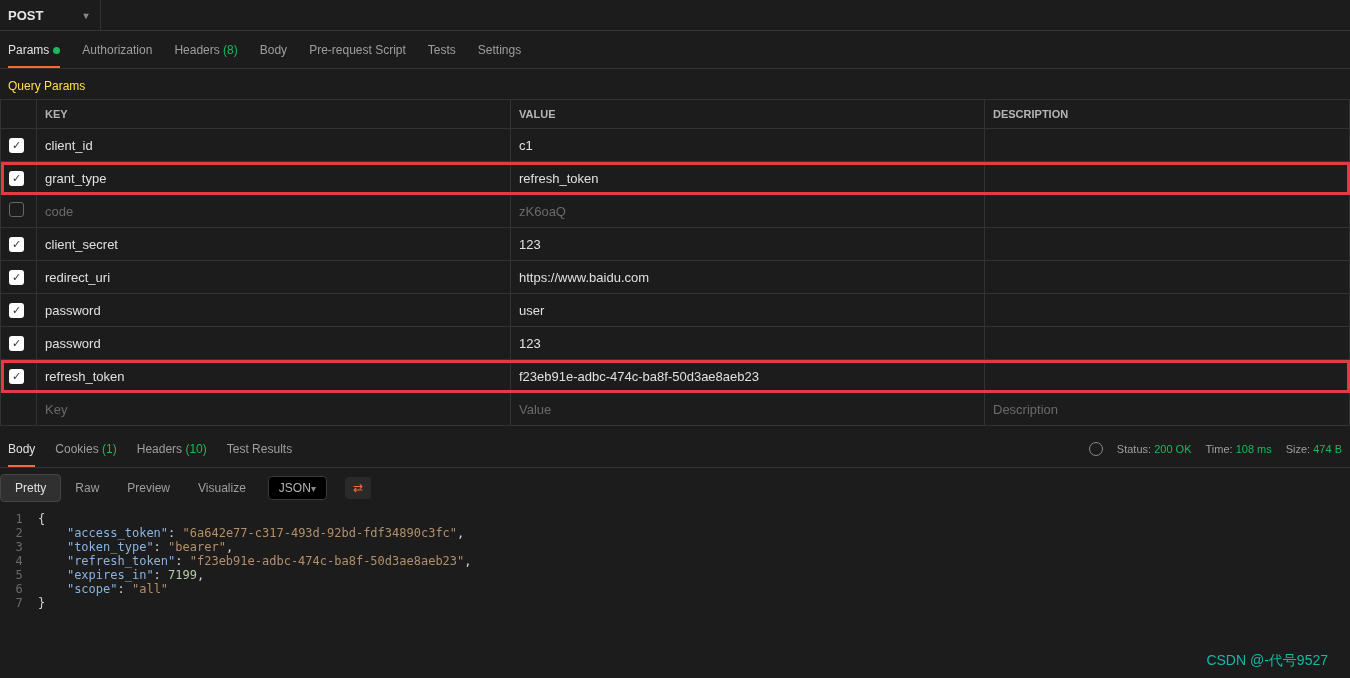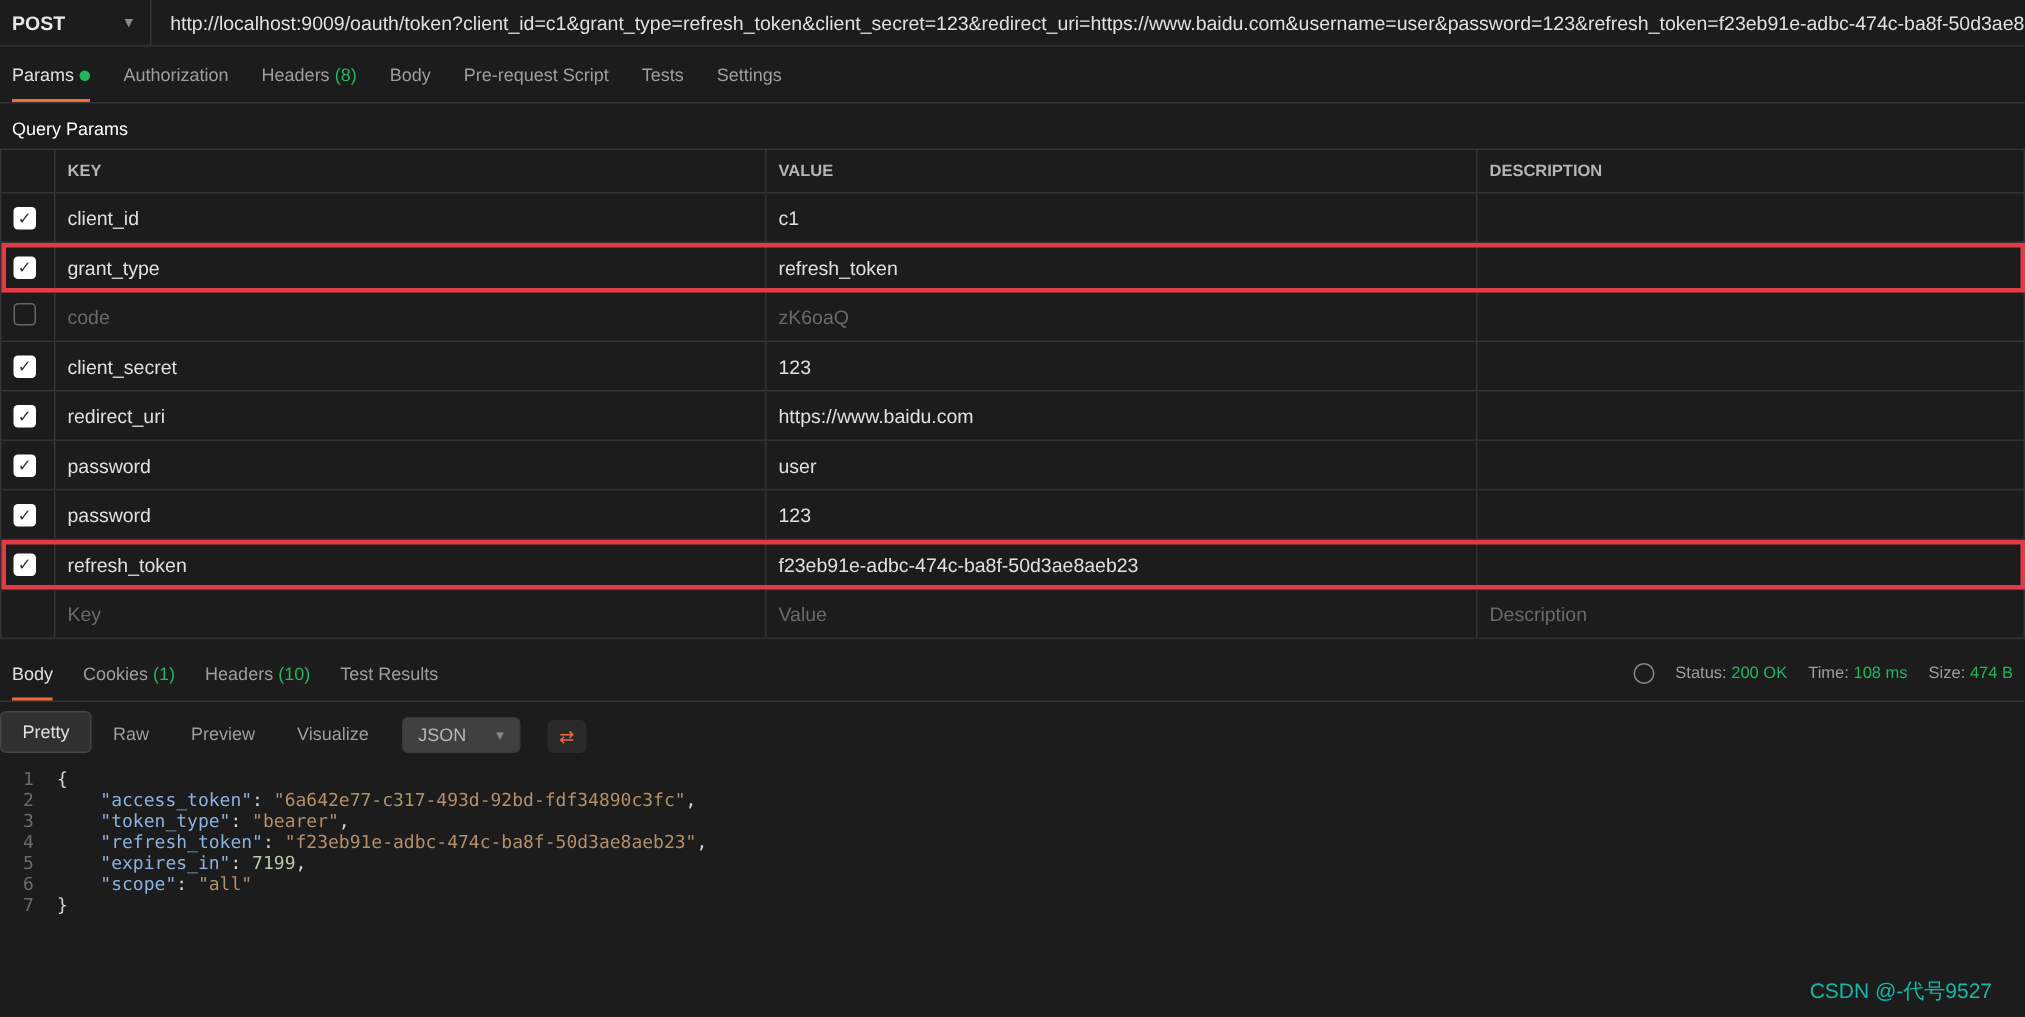--- a/index.html
+++ b/index.html
@@ -7,64 +7,63 @@
 .req-bar { display:flex; align-items:center; height:31px; border-bottom:1px solid #333; }
 .method-sel { display:flex; align-items:center; gap:40px; padding:0 12px 0 8px; color:#e8e8e8; font-weight:600; font-size:13px; border-right:1px solid #333; height:100%; }
 .chev { font-size:10px; color:#8a8a8a; }
 .url { flex:1; padding:0 12px; color:#e0e0e0; font-size:13px; white-space:nowrap; overflow:hidden; }
 .tabs { display:flex; gap:22px; padding:0 8px; height:38px; align-items:center; border-bottom:1px solid #333; font-size:12px; }
 .tab { color:#9e9e9e; cursor:pointer; position:relative; }
 .tab.active { color:#e0e0e0; }
 .tab.active::after { content:""; position:absolute; left:0; right:0; bottom:-11px; height:2px; background:#f26b3a; }
 .dot-g { display:inline-block; width:7px; height:7px; border-radius:50%; background:#1fb65c; margin-left:4px; vertical-align:middle; }
 .cnt { color:#1fb65c; }
-.section-lbl { padding:10px 8px 6px; color:#ffffff; font-size:12px; }
+.section-lbl { padding:10px 8px 6px; color:#fde047; font-size:12px; }
 table { width:100%; border-collapse:collapse; table-layout:fixed; }
 th { text-align:left; font-weight:600; font-size:11px; color:#b5b5b5; padding:8px 8px; border:1px solid #333; }
 td { border:1px solid #333; padding:7px 8px; color:#e0e0e0; font-size:13px; height:33px; }
 .chk-col { width:36px; }
 .key-col { width:474px; }
 .val-col { width:474px; }
 .chk { width:15px; height:15px; border-radius:3px; background:#fff; display:inline-flex; align-items:center; justify-content:center; font-size:11px; color:#333; }
 .chk.off { background:transparent; border:1px solid #666; }
 .dis td { color:#6a6a6a; }
 .ph { color:#6a6a6a; }
 .hl-red { outline:3px solid #e63946; outline-offset:-3px; }
 .resp-tabs { display:flex; align-items:center; justify-content:space-between; padding:0 8px; height:38px; border-bottom:1px solid #333; font-size:12px; margin-top:4px; }
 .resp-left { display:flex; gap:20px; align-items:center; }
 .rtab { color:#9e9e9e; }
 .rtab.active { color:#e0e0e0; position:relative; }
 .rtab.active::after { content:""; position:absolute; left:0; right:0; bottom:-11px; height:2px; background:#f26b3a; }
 .resp-right { display:flex; gap:14px; align-items:center; font-size:11px; color:#9e9e9e; }
 .grn { color:#1fb65c; }
 .globe { width:14px; height:14px; border:1px solid #888; border-radius:50%; display:inline-block; position:relative; }
-.fmt-bar { display:flex; gap:0; align-items:flex-end; padding:6px 0; font-size:12px; }
+.fmt-bar { display:flex; gap:0; align-items:center; padding:6px 0; font-size:12px; }
 .fmt-btn { padding:6px 14px; color:#9e9e9e; }
 .fmt-btn.active { background:#303030; border:1px solid #444; border-radius:4px; color:#e0e0e0; }
-.fmt-sel { background:#404040; border:1px solid #3a3a3a; padding:4px 10px; color:#b5b5b5; margin-left:8px; border-radius:4px; display:flex; gap:20px; align-items:center; }
+.fmt-sel { background:#000000; border:1px solid #3a3a3a; padding:4px 10px; color:#b5b5b5; margin-left:8px; border-radius:4px; display:flex; gap:0; align-items:center; }
 .wrap-ic { margin-left:18px; color:#f26b3a; padding:4px 8px; background:#2a2a2a; border-radius:4px; }
 .code { font-family:Menlo,Consolas,monospace; font-size:12px; padding:4px 0; }
 .ln { display:flex; }
 .gut { width:38px; text-align:center; color:#6a6a6a; }
 .txt { flex:1; white-space:pre; color:#e0e0e0; }
 .k { color:#8bb3e0; }
 .s { color:#b38f6a; }
 .n { color:#b5cea8; }
 .p { color:#d4d4d4; }
 .wm { position:absolute; right:22px; bottom:8px; color:#14b8a6; font-size:14px; }
 </style>
 </head>
 <body>
 
 <div class="req-bar">
   <div class="method-sel">
     <span>POST</span>
     <span class="chev">▾</span>
   </div>
-  <div class="url">http://localhost:9009/oauth/token?client_id=c1&amp;grant_type=refresh_token&amp;client_secret=123&amp;redirect_uri=https://www.baidu.com&amp;username=user&amp;password=123&amp;refresh_token=f23eb91e-adbc-474c-ba8f-50d3ae8</div>
 </div>
 
 <div class="tabs">
   <span class="tab active"><span>Params</span><span class="dot-g"></span></span>
   <span class="tab">Authorization</span>
   <span class="tab"><span>Headers</span> <span class="cnt">(8)</span></span>
   <span class="tab">Body</span>
   <span class="tab">Pre-request Script</span>
   <span class="tab">Tests</span>
   <span class="tab">Settings</span>

